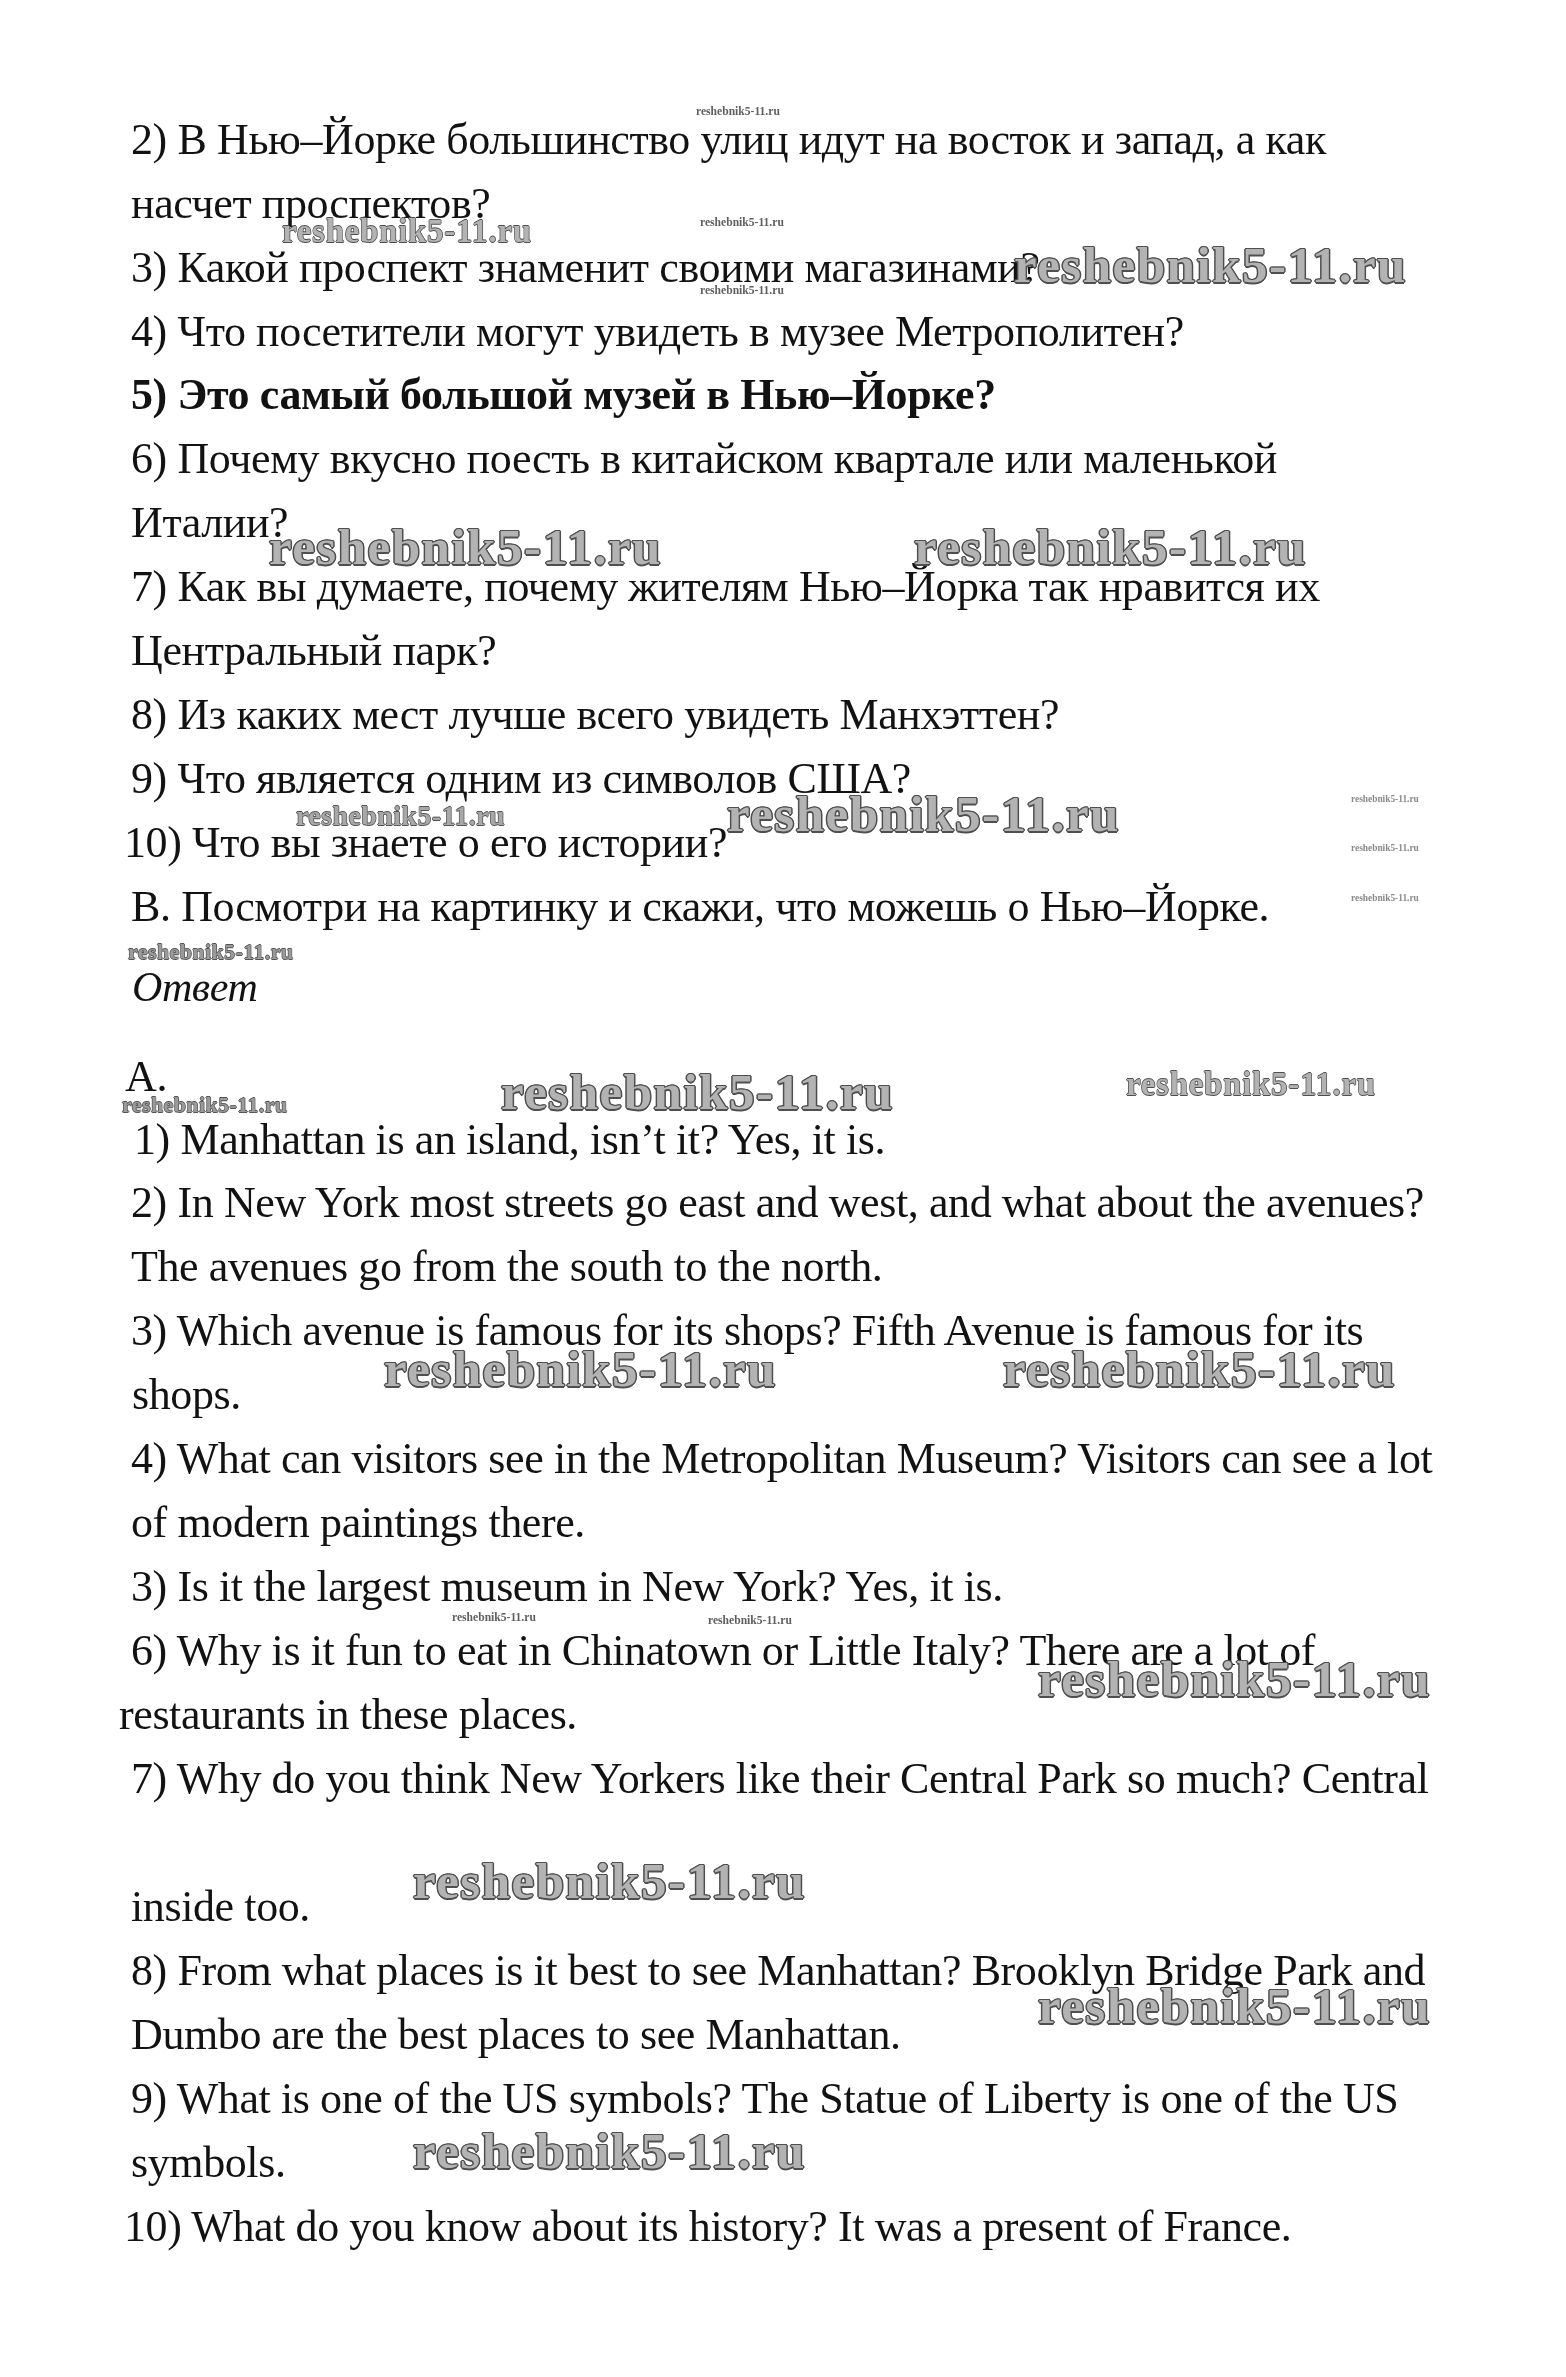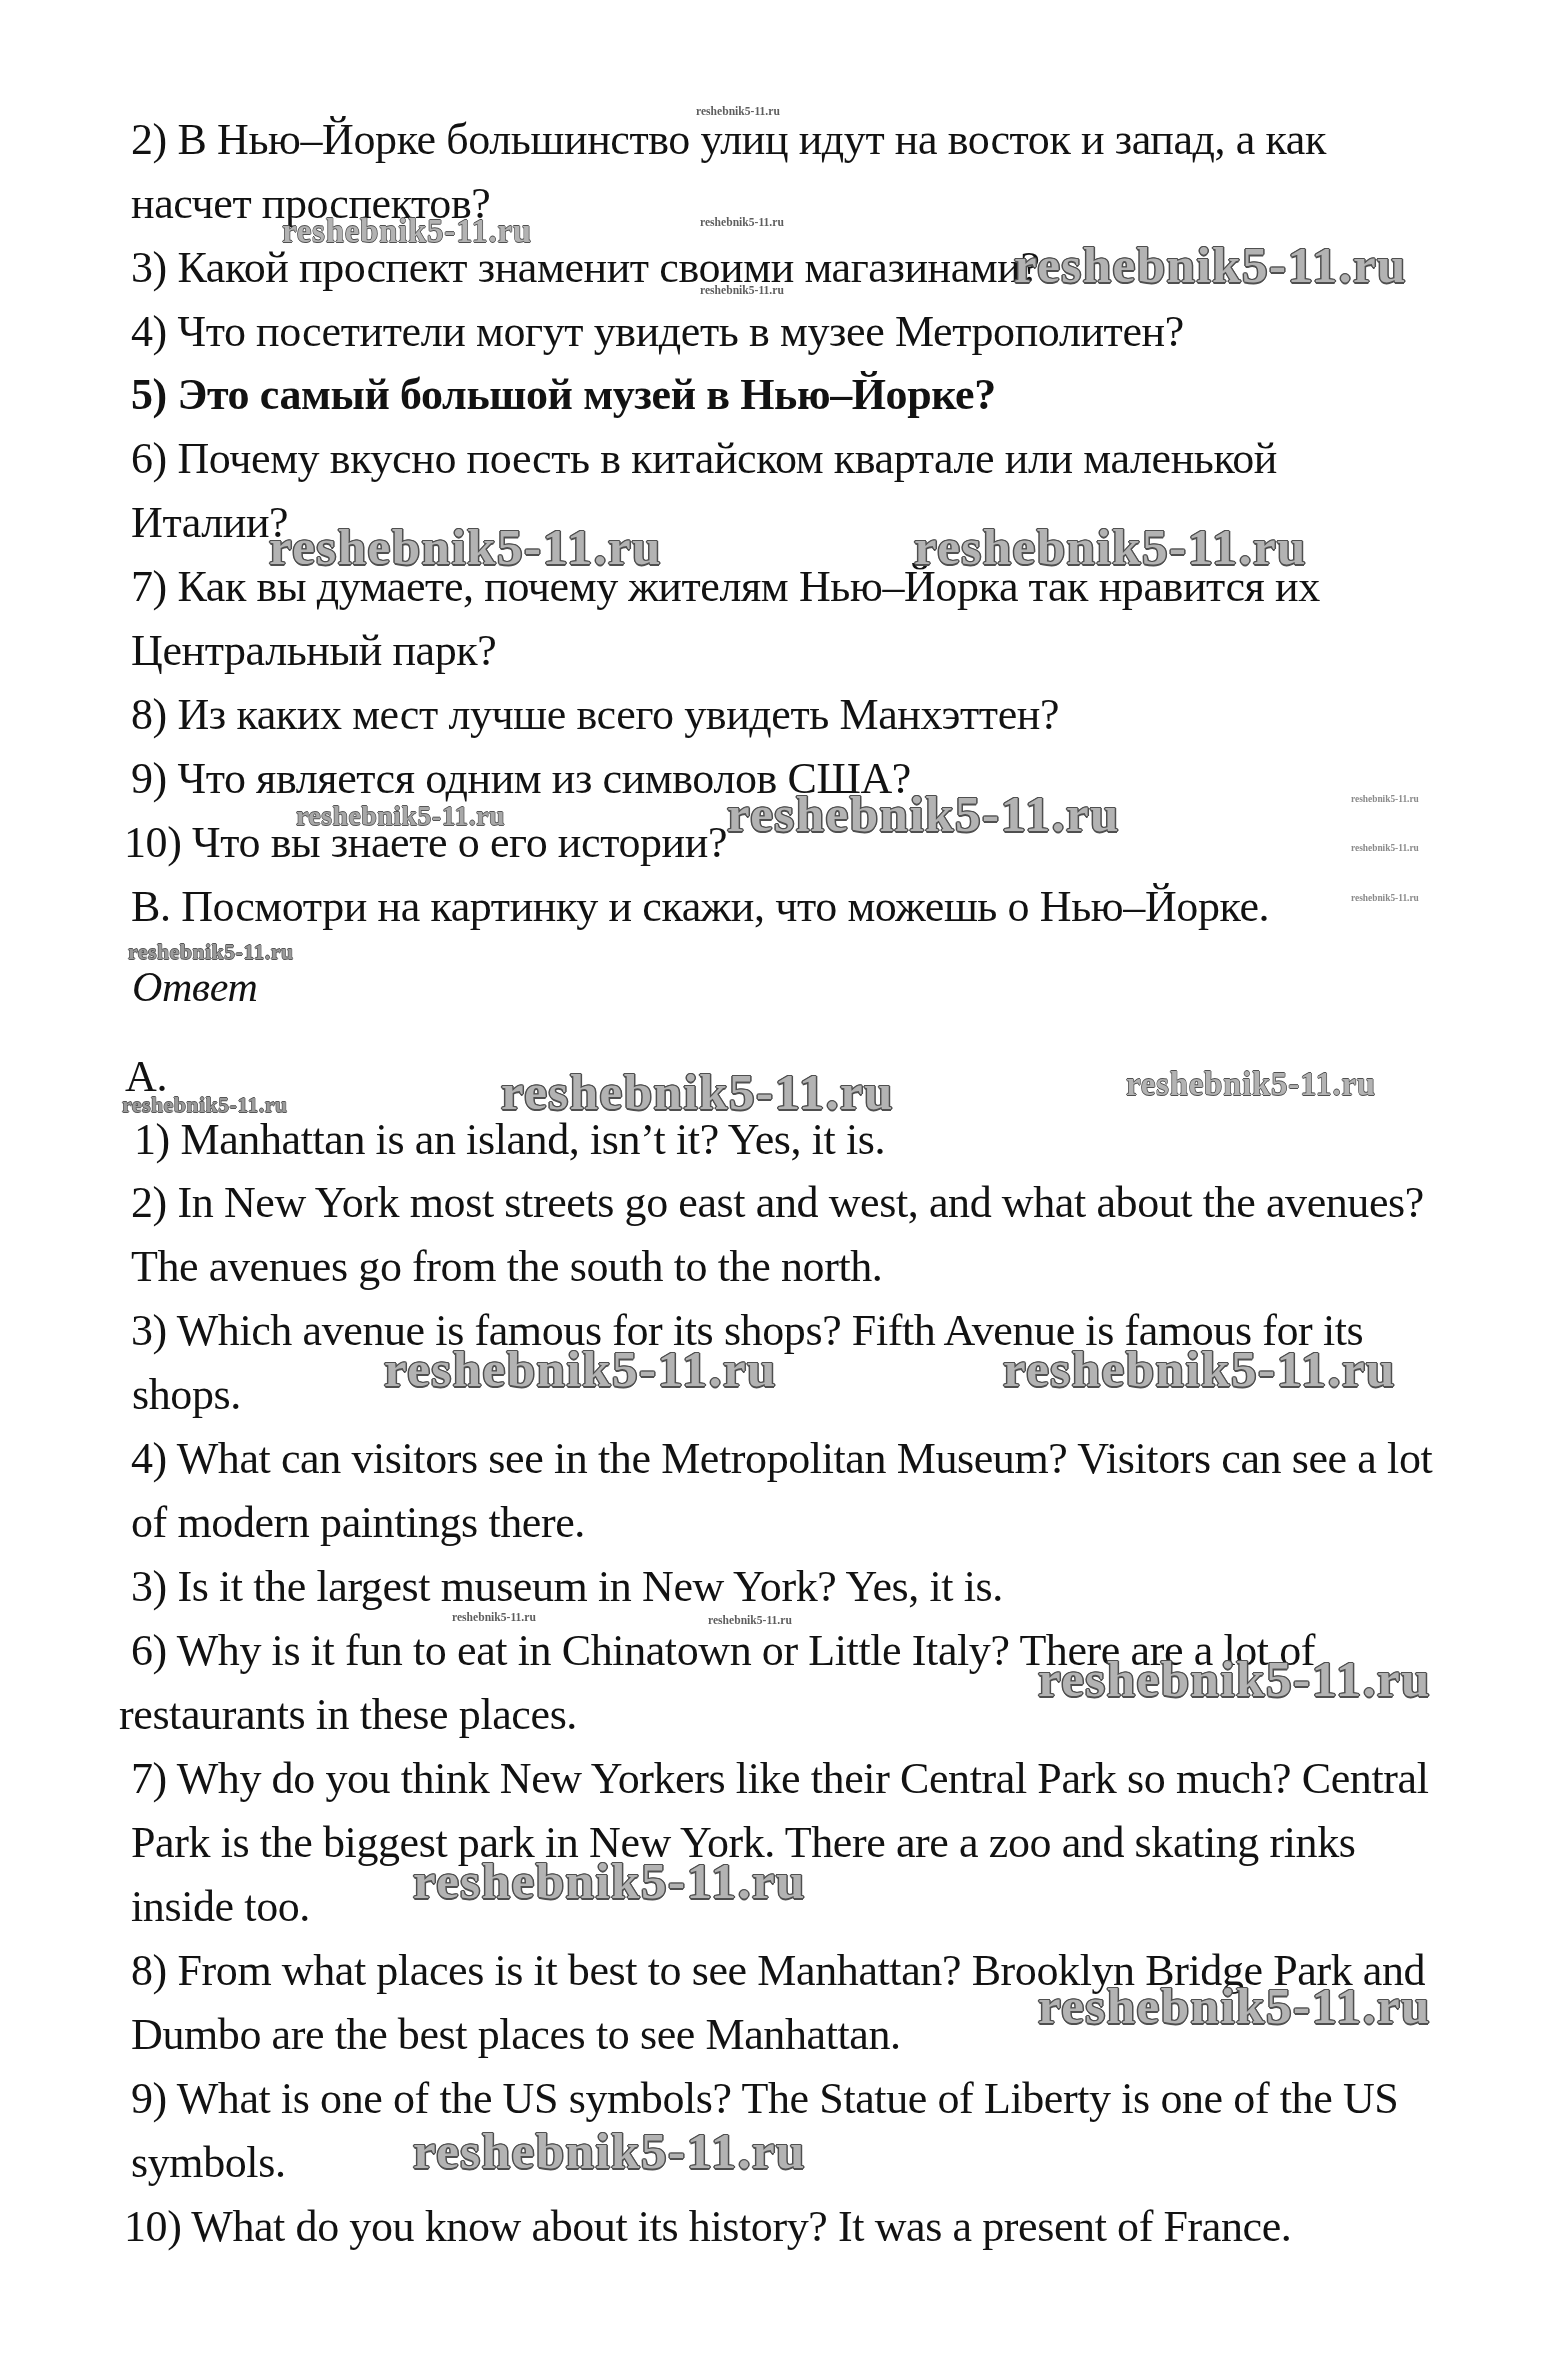--- a/index.html
+++ b/index.html
@@ -71,21 +71,20 @@
     <div class="line" style="left: 131px; top: 1181px;">2) In New York most streets go east and west, and what about the avenues?</div>
     <div class="line" style="left: 131px; top: 1245px;">The avenues go from the south to the north.</div>
     <div class="line" style="left: 131px; top: 1309px;">3) Which avenue is famous for its shops? Fifth Avenue is famous for its</div>
     <div class="line" style="left: 132px; top: 1373px;">shops.</div>
     <div class="line" style="left: 131px; top: 1437px;">4) What can visitors see in the Metropolitan Museum? Visitors can see a lot</div>
     <div class="line" style="left: 131px; top: 1501px;">of modern paintings there.</div>
     <div class="line" style="left: 131px; top: 1565px;">3) Is it the largest museum in New York? Yes, it is.</div>
     <div class="line" style="left: 131px; top: 1629px;">6) Why is it fun to eat in Chinatown or Little Italy? There are a lot of</div>
     <div class="line" style="left: 119px; top: 1693px;">restaurants in these places.</div>
     <div class="line" style="left: 131px; top: 1757px;">7) Why do you think New Yorkers like their Central Park so much? Central</div>
-    <div class="line" style="left: 131px; top: 1821px;">Park is the biggest park in New York. There are a zoo and skating rinks</div>
     <div class="line" style="left: 131px; top: 1885px;">inside too.</div>
     <div class="line" style="left: 131px; top: 1949px;">8) From what places is it best to see Manhattan? Brooklyn Bridge Park and</div>
     <div class="line" style="left: 131px; top: 2013px;">Dumbo are the best places to see Manhattan.</div>
     <div class="line" style="left: 131px; top: 2077px;">9) What is one of the US symbols? The Statue of Liberty is one of the US</div>
     <div class="line" style="left: 131px; top: 2141px;">symbols.</div>
     <div class="line" style="left: 124px; top: 2205px;">10) What do you know about its history? It was a present of France.</div>
     <span class="wm wm-tiny" style="left: 696px; top: 106px;">reshebnik5-11.ru</span>
     <span class="wm wm-tiny" style="left: 700px; top: 217px;">reshebnik5-11.ru</span>
     <span class="wm wm-medium-lg" style="left: 282px; top: 215px;">reshebnik5-11.ru</span>
     <span class="wm wm-big" style="left: 1014px; top: 240px;">reshebnik5-11.ru</span>

